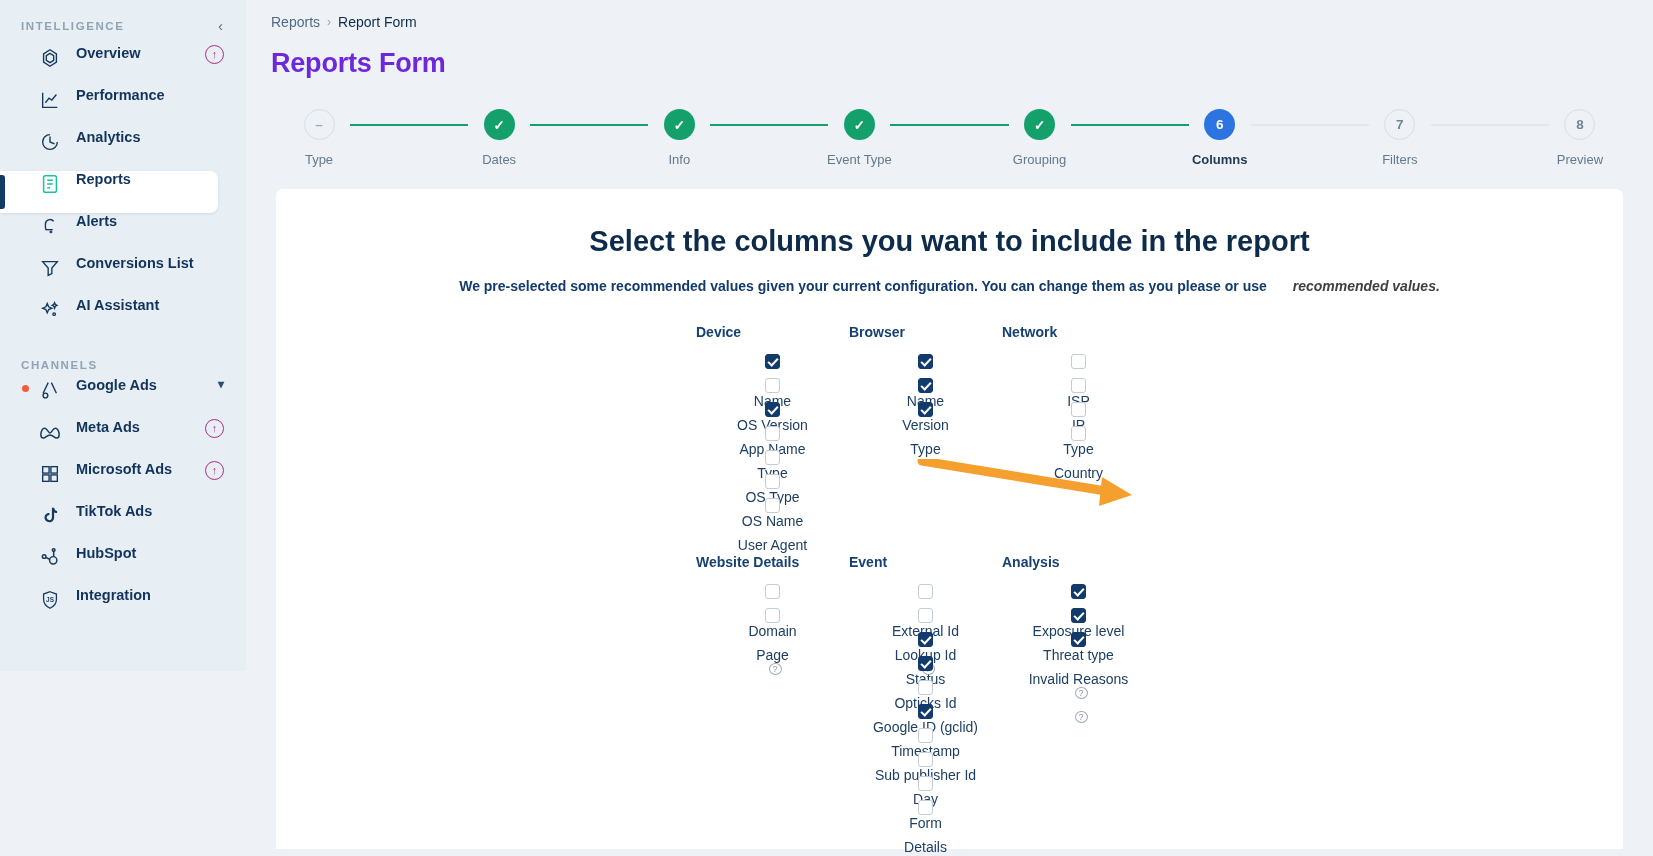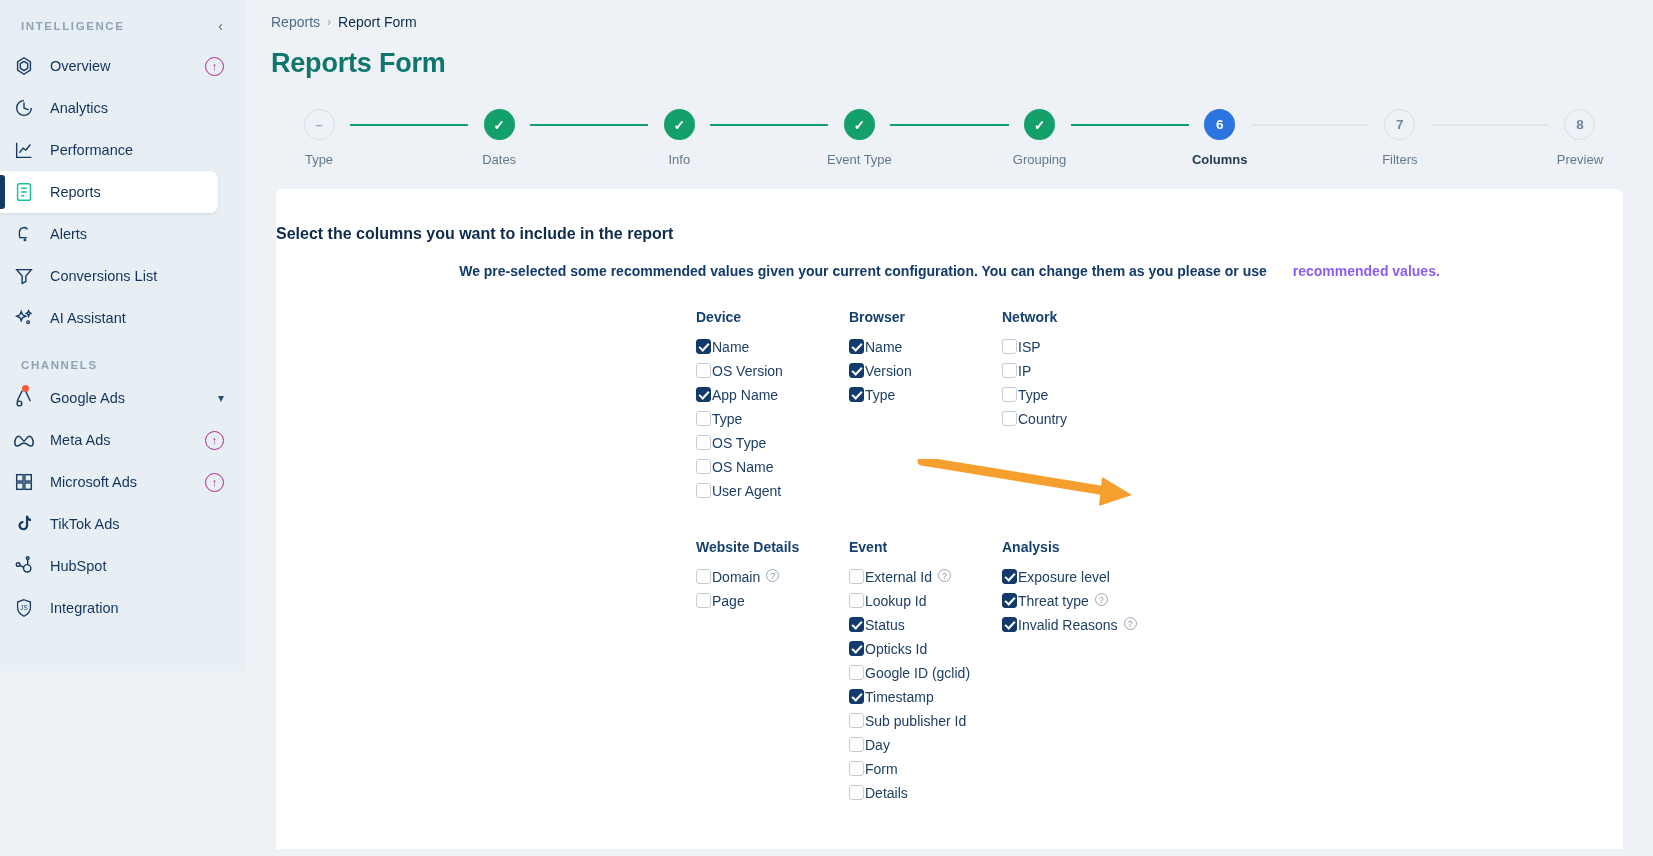--- a/index.html
+++ b/index.html
@@ -25,23 +25,23 @@
   }
   .side-head {
     display: flex; align-items: center; justify-content: space-between;
     padding: 6px 18px 10px 21px;
   }
   .collapse-btn {
     color: #5c7085; font-size: 15px; line-height: 1; cursor: pointer;
     padding: 2px 5px;
   }
   .nav-item {
-    display: flex; align-items: center; height: 42px;
-    padding-left: 11px; position: relative; cursor: pointer;
-    color: #12345c; font-size: 14.5px; font-weight: 400;
+    display: flex; align-items: flex-start; height: 42px;
+    padding-left: 37px; position: relative; cursor: pointer;
+    color: #12345c; font-size: 14.5px; font-weight: 700;
   }
   .nav-item .ico {
     width: 26px; height: 26px; display: flex; align-items: center;
     justify-content: center; margin-right: 13px; flex: 0 0 26px;
   }
   .nav-item .lbl { flex: 1; }
   .nav-item.active {
     background: #ffffff; border-radius: 0 8px 8px 0;
     margin-right: 28px; box-shadow: 0 1px 3px rgba(20,50,80,.10);
   }
@@ -65,21 +65,21 @@
   .main { flex: 1; height: 856px; position: relative; overflow: hidden; }
   .crumb {
     padding: 14px 0 0 25px; font-size: 14px; color: #4d6urlb;
     display: flex; align-items: center; gap: 7px;
   }
   .crumb { color: #4d6a86; }
   .crumb .sep { color: #90a6ba; font-size: 12px; }
   .crumb .cur { color: #0d2b4b; font-weight: normal; }
   .crumb .lnk { cursor: pointer; }
   .page-title {
-    font-size: 27px; font-weight: bold; color: #0f766e;
+    font-size: 27px; font-weight: bold; color: #6d28d9;
     padding: 18px 4px 0 25px; letter-spacing: -.2px;
   }
 
   
   .stepper {
     display: flex; align-items: flex-start;
     margin: 30px 30px 0 30px; padding: 0 12px;
   }
   .step { display: flex; flex-direction: column; align-items: center; width: 62px; }
   .bubble {
@@ -96,39 +96,39 @@
   .connector { flex: 1; height: 2px; margin-top: 15px; background: #e1e7ed; }
   .connector.done { background: #14a06b; }
 
   
   .card {
     margin: 22px 30px 0 30px; background: #fff;
     border-radius: 7px 7px 0 0; min-height: 660px;
     padding: 28px 0 0 0; position: relative;
   }
   .card h2 {
-    font-size: 16px; color: #0d2b4b;
+    text-align: center; font-size: 29px; color: #0d2b4b;
     font-weight: bold; margin-top: 8px;
   }
   .card .sub {
     text-align: center; font-size: 14px; color: #123a6b;
     font-weight: bold; margin-top: 20px;
   }
   .card .sub .gap { display: inline-block; width: 26px; }
-  .card .sub .lnk { color: #8b5cf6; cursor: pointer; }
+  .card .sub .lnk { color: #404040; cursor: pointer; font-style: italic; }
 
   .groups { position: relative; margin-top: 30px; padding-left: 420px; }
   .grid-row { display: flex; }
   .col { width: 153px; }
   .col-title {
     font-size: 14px; font-weight: bold; color: #15406f; margin-bottom: 14px;
   }
   .opt {
-    display: flex; align-items: flex-start; height: 24px; cursor: pointer;
-    font-size: 14px; color: #1d3f63; gap: 1px;
+    display: flex; align-items: center; height: 24px; cursor: pointer;
+    font-size: 14px; color: #1d3f63; gap: 24px; flex-direction: column;
   }
   .cb {
     width: 15px; height: 15px; border-radius: 3px; flex: 0 0 15px;
     border: 1.4px solid #c3ccd6; background: #fff;
     display: flex; align-items: center; justify-content: center;
   }
   .cb.on { background: #123a6b; border-color: #123a6b; }
   .cb.on::after {
     content: ""; width: 4px; height: 8px; margin-top: -2px;
     border: solid #fff; border-width: 0 2px 2px 0; transform: rotate(43deg);
@@ -160,35 +160,35 @@
             <path d="M12 7l4 2.5v5L12 17l-4-2.5v-5z"></path>
         </svg>
       </span>
       <span class="lbl">Overview</span>
       <span class="badge-up">↑</span>
     </div>
 
     <div class="nav-item">
       <span class="ico">
         <svg width="22" height="22" viewBox="0 0 24 24" fill="none" stroke="#15395f" stroke-width="1.5">
+          <path d="M4 4v16h16"></path>
+            <path d="M7 15l4-5 3 2 5-6"></path>
+        </svg>
+      </span>
+      <span class="lbl">Performance</span>
+    </div>
+
+    <div class="nav-item">
+      <span class="ico">
+        <svg width="22" height="22" viewBox="0 0 24 24" fill="none" stroke="#15395f" stroke-width="1.5">
           <path d="M20 12a8 8 0 1 1-8-8"></path>
             <path d="M17 14l-5-2V6"></path>
         </svg>
       </span>
       <span class="lbl">Analytics</span>
-    </div>
-
-    <div class="nav-item">
-      <span class="ico">
-        <svg width="22" height="22" viewBox="0 0 24 24" fill="none" stroke="#15395f" stroke-width="1.5">
-          <path d="M4 4v16h16"></path>
-            <path d="M7 15l4-5 3 2 5-6"></path>
-        </svg>
-      </span>
-      <span class="lbl">Performance</span>
     </div>
 
     <div class="nav-item active">
       <span class="ico">
         <svg width="22" height="22" viewBox="0 0 24 24" fill="none" stroke="#17c39a" stroke-width="1.6">
           <rect x="5" y="3" width="14" height="18" rx="2"></rect>
             <path d="M9 8h6M9 12h6M9 16h3"></path>
         </svg>
       </span>
       <span class="lbl">Reports</span>

